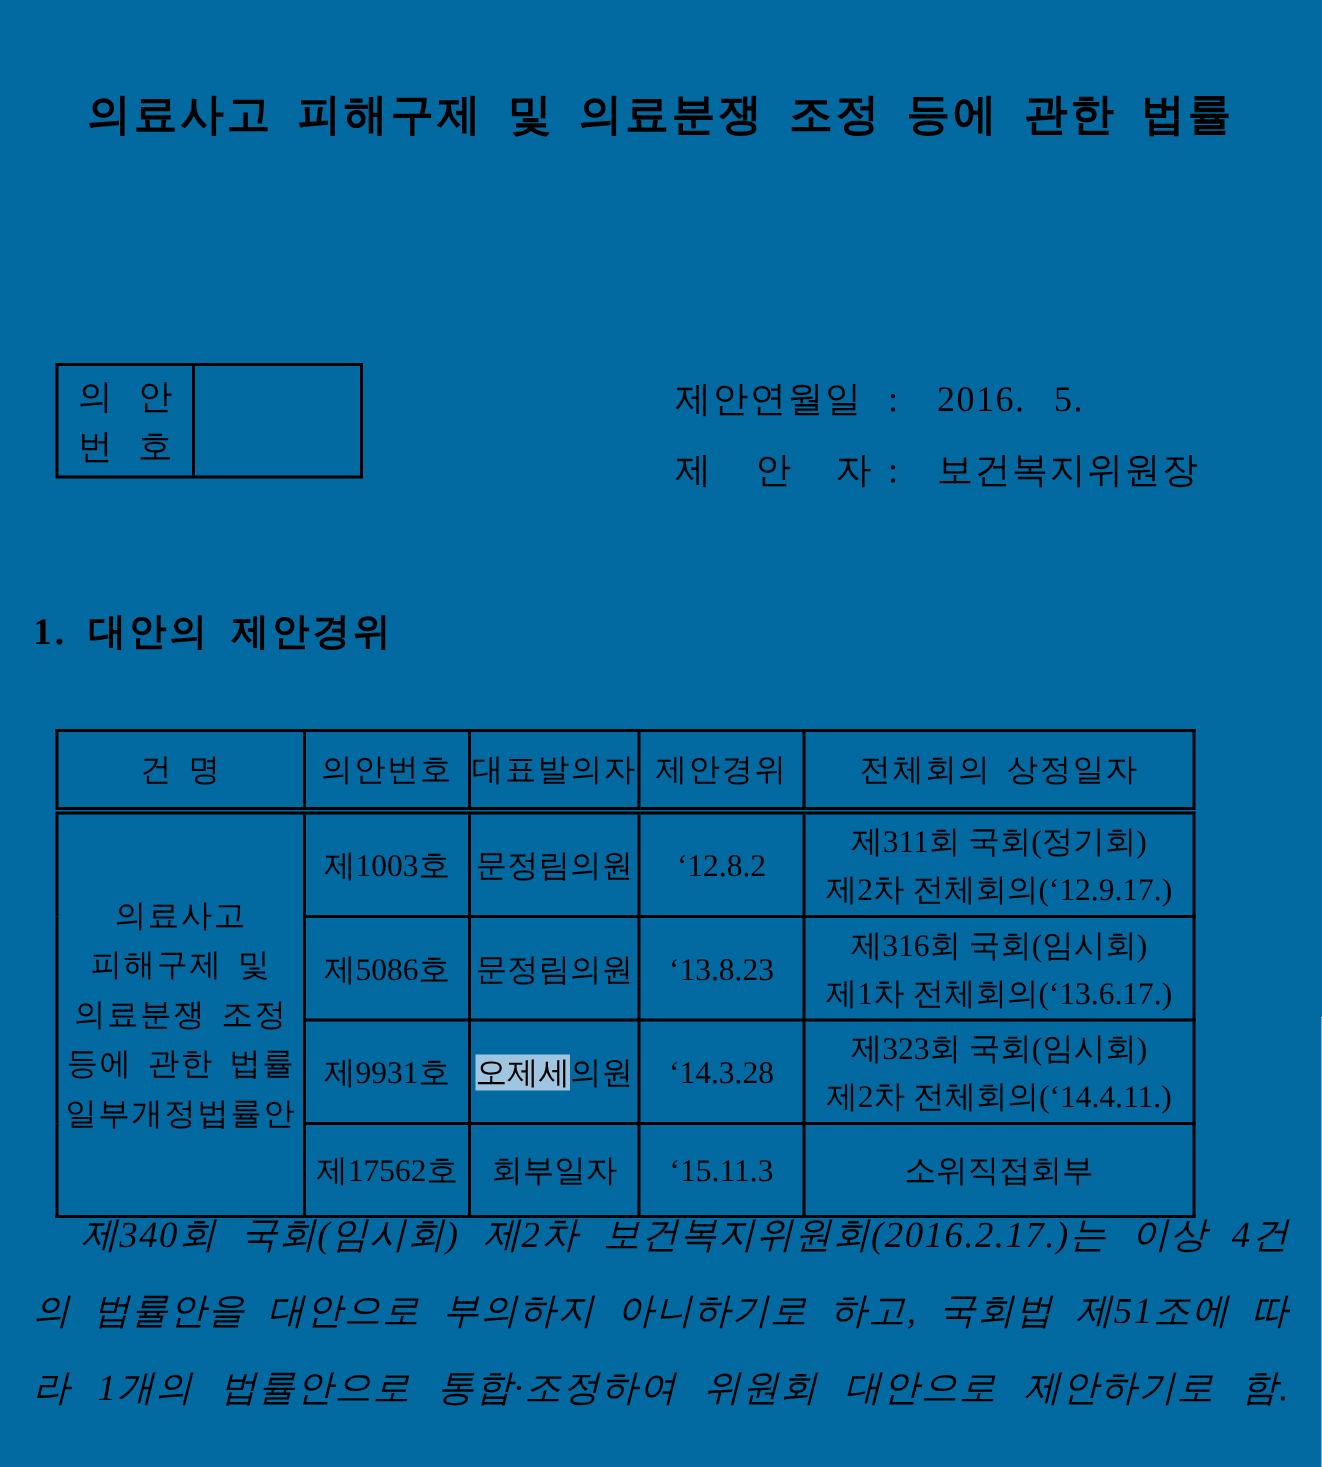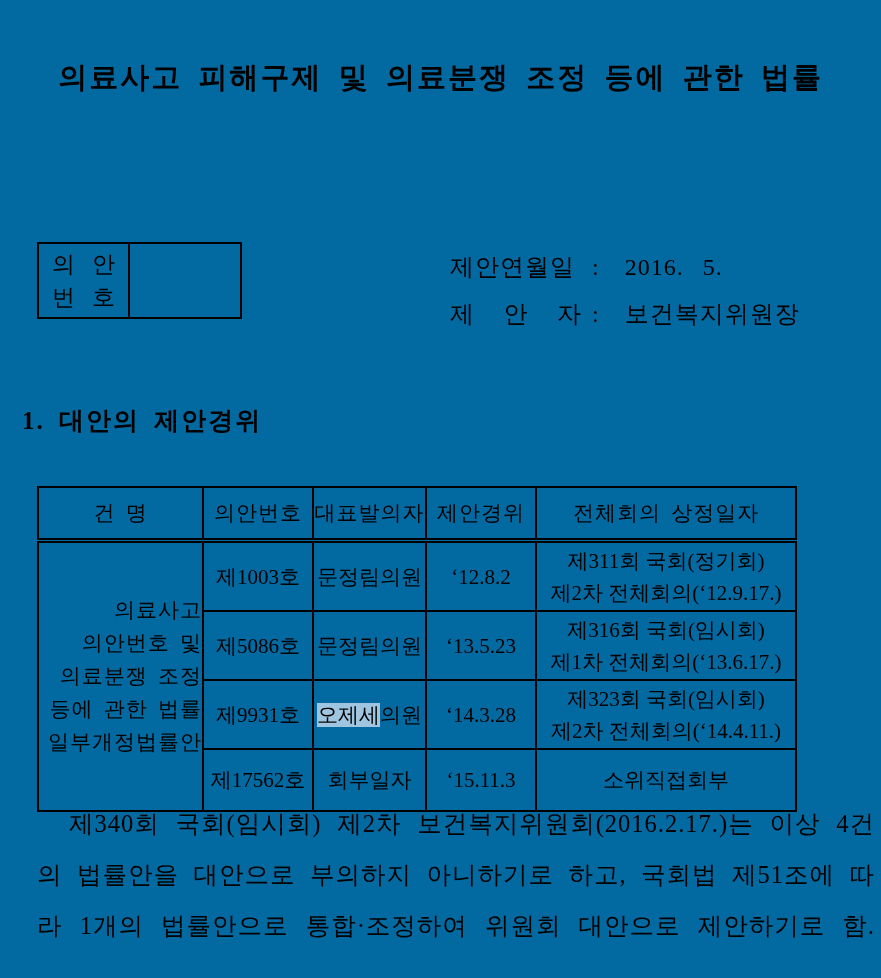--- a/index.html
+++ b/index.html
@@ -101,34 +101,35 @@
   table.bills thead th {
     height: 50px;
     border-bottom: 5px double #000;
     letter-spacing: 1px;
     word-spacing: 4px;
   }
   table.bills { border: 2px solid #000; }
   tr.data-row-0 td, tr.data-row-1 td, tr.data-row-2 td { height: 67px; }
   tr.data-row-3 td { height: 60px; }
   td.case-name { letter-spacing: 1px; word-spacing: 4px; }
-  td.case-name .cn-line { line-height: 33px; text-align: right; }
+  td.case-name .cn-line { line-height: 33px; }
   td.plenary .pl-line { line-height: 32px; }
   .hl {
     background: var(--hl, #9fc5e0);
   }
   .hl:empty { background: none; }
 
   
   .body-paragraph {
     position: absolute;
-    left: 37px; top: 798px;
+    left: 22px; top: 798px;
     width: 838px;
     font-size: 24.5px;
     letter-spacing: 1px;
+    font-style: italic;
   }
   .body-line {
     height: 51px;
     line-height: 51px;
     text-align: justify;
     text-align-last: justify;
     white-space: nowrap;
     overflow: hidden;
   }
   .body-line.indent { text-indent: 32px; }
@@ -176,37 +177,37 @@
         <th>의안번호</th>
         <th>대표발의자</th>
         <th>제안경위</th>
         <th>전체회의 상정일자</th>
       </tr>
     </thead>
     <tbody>
       <tr class="data-row-0">
         <td class="case-name" rowspan="4">
           <div class="cn-line">의료사고</div>
-          <div class="cn-line">의안번호 및</div>
+          <div class="cn-line">피해구제 및</div>
           <div class="cn-line">의료분쟁 조정</div>
           <div class="cn-line">등에 관한 법률</div>
           <div class="cn-line">일부개정법률안</div>
         </td>
         <td>제1003호</td>
         <td><span class="hl"></span><span>문정림의원</span></td>
         <td>‘12.8.2</td>
         <td class="plenary">
           <div class="pl-line">제311회 국회(정기회)</div>
           <div class="pl-line">제2차 전체회의(‘12.9.17.)</div>
         </td>
       </tr>
       <tr class="data-row-1">
         <td>제5086호</td>
         <td><span class="hl"></span><span>문정림의원</span></td>
-        <td>‘13.5.23</td>
+        <td>‘13.8.23</td>
         <td class="plenary">
           <div class="pl-line">제316회 국회(임시회)</div>
           <div class="pl-line">제1차 전체회의(‘13.6.17.)</div>
         </td>
       </tr>
       <tr class="data-row-2">
         <td>제9931호</td>
         <td><span class="hl">오제세</span><span>의원</span></td>
         <td>‘14.3.28</td>
         <td class="plenary">

